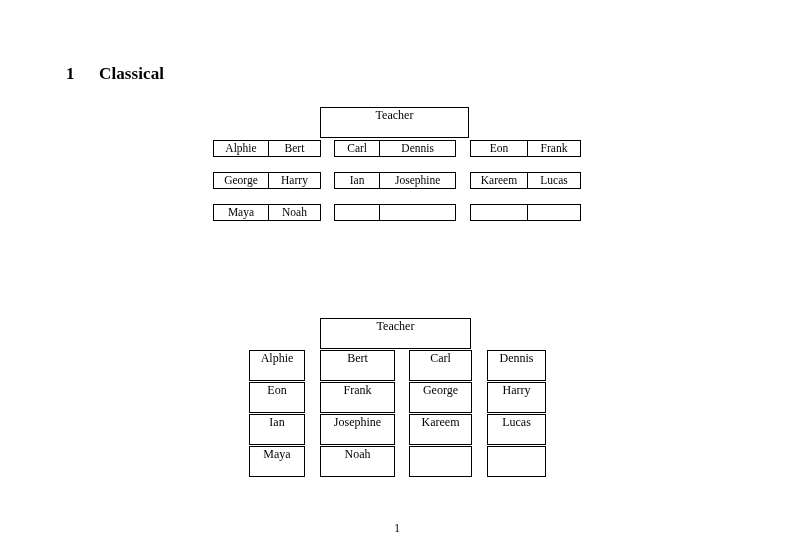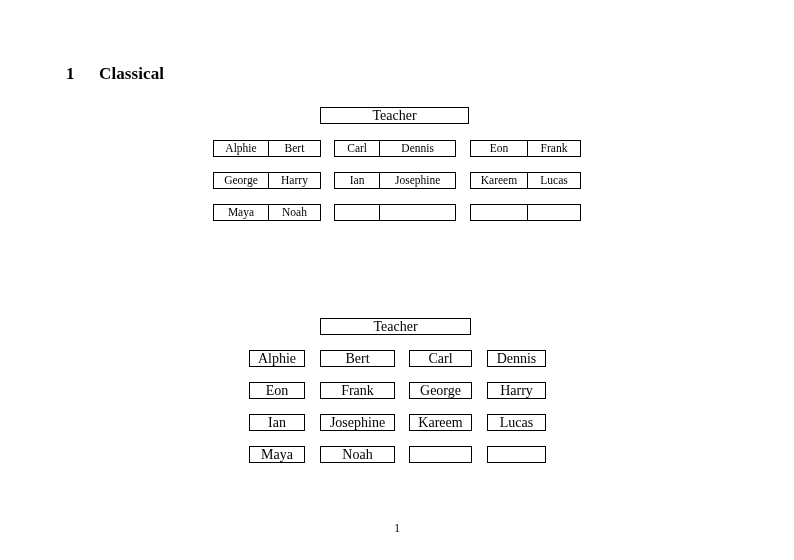--- a/index.html
+++ b/index.html
@@ -34,23 +34,23 @@
   .section-heading .sec-num {
     display: inline-block;
     width: 33px;
   }
 
   
   .box {
     position: absolute;
     box-sizing: border-box;
     border: 1px solid #000000;
-    height: 17px;
+    height: 31px;
     line-height: 15px;
-    font-size: 14px;
+    font-size: 12px;
     text-align: center;
     white-space: nowrap;
     overflow: hidden;
     background: #ffffff;
   }
 
   
   .rowgroup {
     position: absolute;
     box-sizing: border-box;

